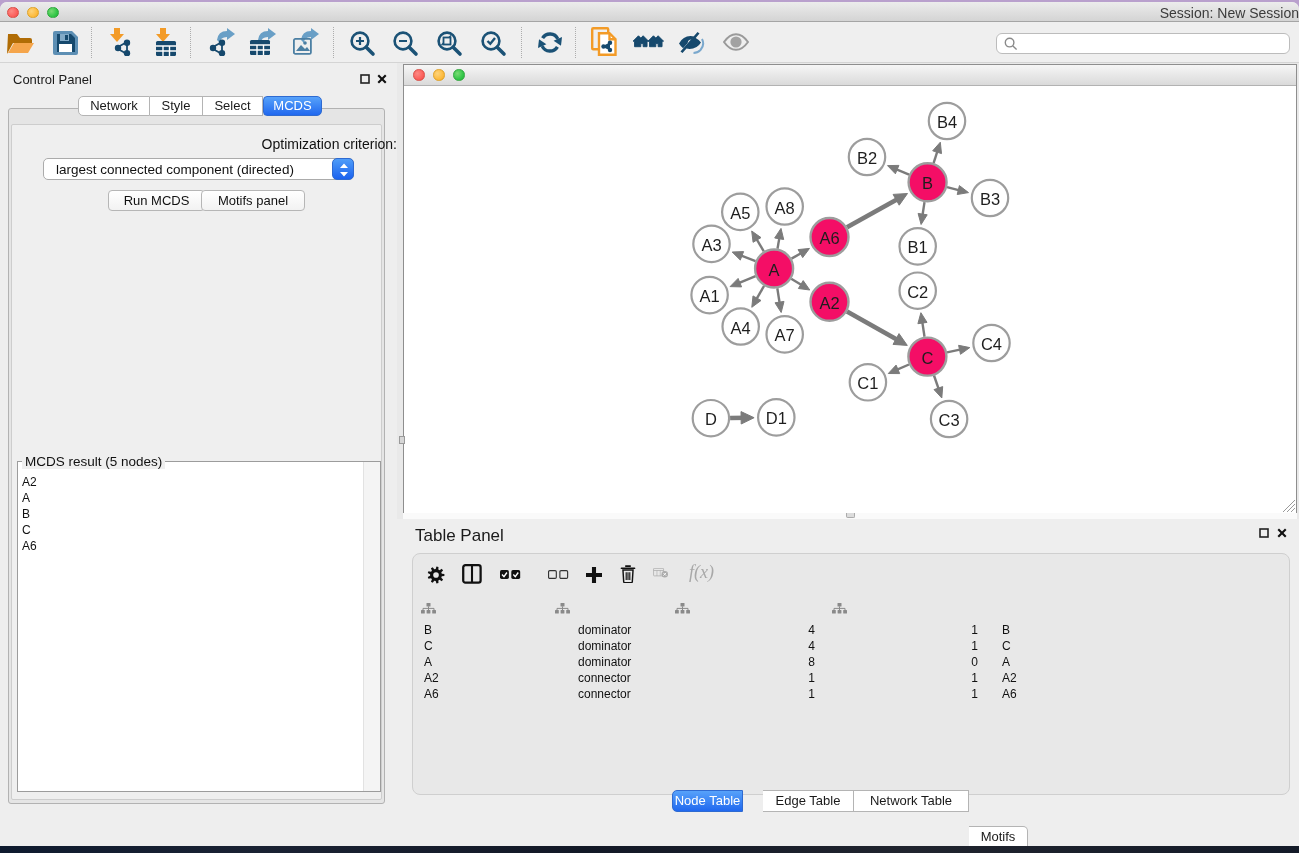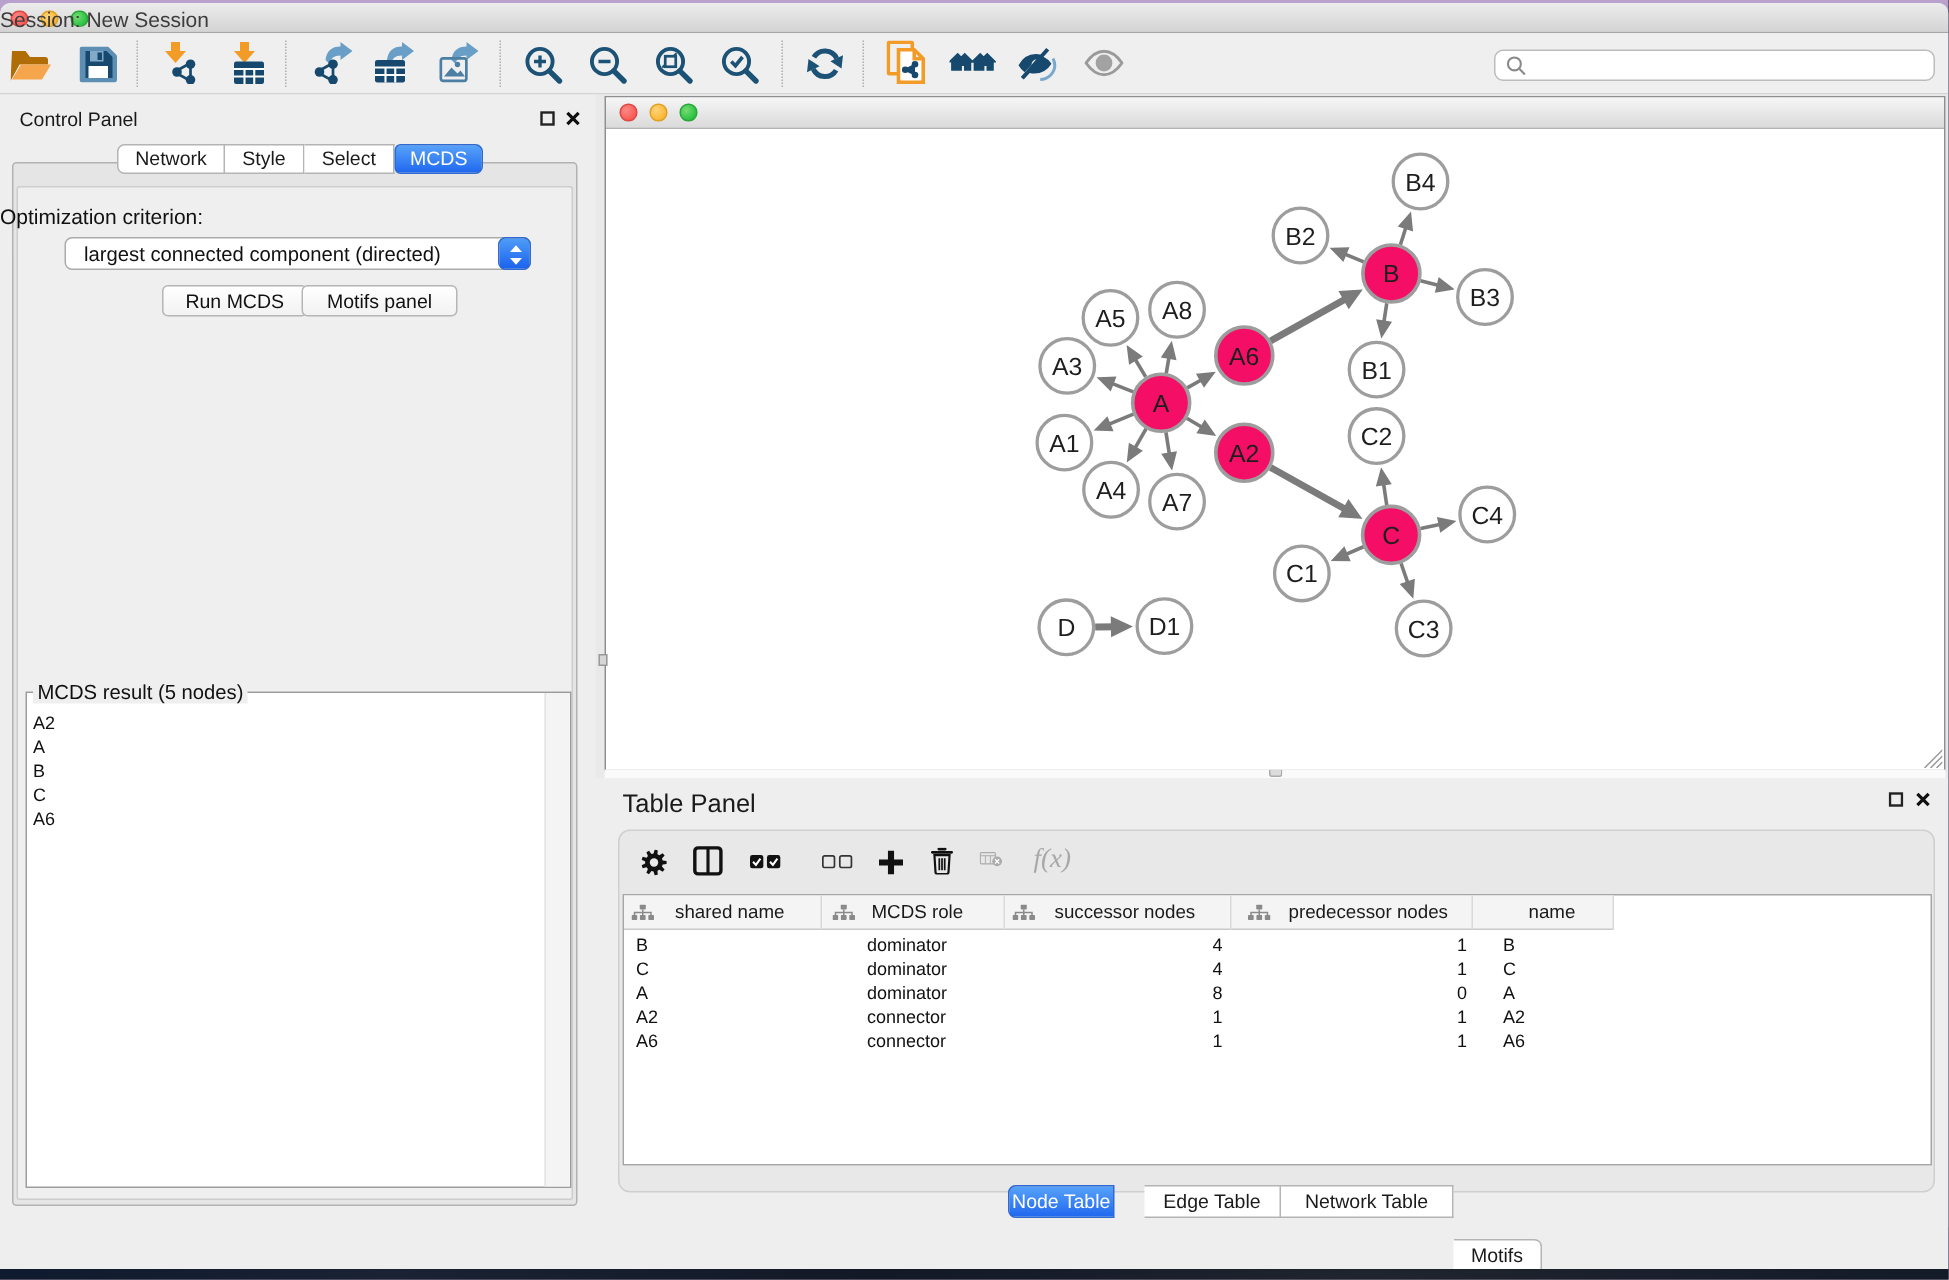--- a/index.html
+++ b/index.html
@@ -1,20 +1,20 @@
 <!DOCTYPE html>
 <html><head><meta charset="utf-8"><title>Session: New Session</title>
 <style>
 * {margin:0;padding:0;box-sizing:border-box}
 html,body {width:1299px;height:853px;overflow:hidden;font-family:"Liberation Sans",sans-serif;position:relative;background:#10151f}
 #desk {position:absolute;left:0;top:0;width:1299px;height:853px;background:#b9a0cd}
 #deskbottom {position:absolute;left:0;top:846px;width:1299px;height:7px;background:linear-gradient(90deg,#0e1a2e,#1a2233 20%,#121826 45%,#20242e 70%,#131a28)}
 #app {position:absolute;left:0;top:2px;width:1299px;height:844px;background:#eeeeee;border-radius:7px 7px 0 0;overflow:hidden}
 #titlebar {position:absolute;left:0;top:0;width:100%;height:20px;background:linear-gradient(#ececec,#d4d4d4);border-bottom:1px solid #a5a5a5;border-radius:7px 7px 0 0}
-#titlebar .t {position:absolute;width:100%;text-align:left;top:2.5px;font-size:14px;color:#3c3c3c}
+#titlebar .t {position:absolute;width:100%;text-align:right;top:2.5px;font-size:14px;color:#3c3c3c}
 .light {position:absolute;top:4.5px;width:11.5px;height:11.5px;border-radius:50%}
 #toolbar {position:absolute;left:0;top:20px;width:100%;height:41px;background:#efefef;border-bottom:1px solid #d4d4d4}
 #toolbar .sep {position:absolute;top:5px;height:31px;width:0;border-left:1px dotted #adadad}
 #search {position:absolute;left:996px;top:11px;width:294px;height:21px;border:1px solid #bcbcbc;border-radius:6px;background:#fff}
 #leftpanel {position:absolute;left:0;top:61px;width:397px;height:755px;background:#eeeeee}
 .wicon {position:absolute;font-size:12px;color:#111;font-weight:bold}
 .tab {position:absolute;height:20px;background:#fff;border:1px solid #b4b4b4;font-size:13px;color:#1a1a1a;text-align:center;line-height:18px}
 .tabsel {background:linear-gradient(#57a2fa,#2068ef);color:#fff;border-color:#2e6ad1}
 #cp-outer {position:absolute;left:8px;top:45px;width:377px;height:696px;border:1px solid #b2b2b2;border-radius:3px;background:#e5e5e5}
 #cp-inner {position:absolute;left:11px;top:61px;width:371px;height:676px;border:1px solid #cdcdcd;border-radius:2px;background:#efefef}
@@ -211,21 +211,21 @@
       </svg>
     <svg class="wicon" style="left:376px;top:10px" width="12" height="12" viewBox="0 0 12 12">
         <path d="M1.5 3 L3 1.5 L6 4.5 L9 1.5 L10.5 3 L7.5 6 L10.5 9 L9 10.5 L6 7.5 L3 10.5 L1.5 9 L4.5 6 z" fill="#111"></path>
       </svg>
     <div id="cp-outer"></div>
     <div id="cp-inner"></div>
     <div class="tab" style="left:78px;top:33px;width:72px;border-radius:5px 0 0 5px">Network</div>
     <div class="tab" style="left:150px;top:33px;width:53px;border-left:none">Style</div>
     <div class="tab" style="left:203px;top:33px;width:60px;border-left:none">Select</div>
     <div class="tab tabsel" style="left:263px;top:33px;width:59px;border-radius:4px 5px 5px 4px">MCDS</div>
-    <div style="position:absolute;left:0px;top:73px;width:397px;text-align:left;font-size:14px;color:#111">Optimization criterion:</div>
+    <div style="position:absolute;left:0px;top:73px;width:397px;text-align:right;font-size:14px;color:#111">Optimization criterion:</div>
     <div id="combo">largest connected component (directed)
       <div class="cap"><svg width="22" height="22" viewBox="0 0 22 22">
             <path d="M7 9 l4 -4.5 4 4.5 z M7 13 l4 4.5 4 -4.5 z" fill="#fff"></path>
           </svg></div>
     </div>
     <div class="btn" style="left:108px;top:127px;width:97px">Run MCDS</div>
     <div class="btn" style="left:201px;top:127px;width:104px">Motifs panel</div>
     <div id="fieldset">
       <div class="ftitle">MCDS result (5 nodes)</div>
       <div class="scroll"></div>
@@ -394,34 +394,20 @@
       <g>
         <rect x="0.6" y="0.6" width="16" height="12" rx="1" fill="none" stroke="#ababab" stroke-width="1.2"></rect>
         <line x1="0.6" y1="4" x2="16.6" y2="4" stroke="#ababab" stroke-width="1.2"></line>
         <line x1="6" y1="4" x2="6" y2="12.6" stroke="#ababab" stroke-width="1"></line>
         <line x1="11.3" y1="4" x2="11.3" y2="12.6" stroke="#ababab" stroke-width="1"></line>
         <circle cx="18.5" cy="10" r="5.2" fill="#ababab"></circle>
         <path d="M16.3 7.8 l4.4 4.4 M20.7 7.8 l-4.4 4.4" stroke="#fff" stroke-width="1.4"></path>
       </g>
     </svg>
     <div style="position:absolute;left:689px;top:560px;font-family:'Liberation Serif',serif;font-style:italic;font-size:18px;color:#a8a8a8">f(x)</div>
-  <div id="tbl">
-    <div id="tblhead">
-      <div class="hcell" style="left:0;width:132px"></div>
-      <div class="hcell" style="left:132px;width:122px"></div>
-      <div class="hcell" style="left:254px;width:151px"></div>
-      <div class="hcell" style="left:405px;width:161px"></div>
-      <div class="hcell" style="left:566px;width:94px"></div>
-      <div class="hlbl" style="left:34px">shared name</div>
-      <div class="hlbl" style="left:165px">MCDS role</div>
-      <div class="hlbl" style="left:287px">successor nodes</div>
-      <div class="hlbl" style="left:443px">predecessor nodes</div>
-      <div class="hlbl" style="left:603px">name</div>
-    </div>
-  </div>
   <svg style="position:absolute;left:421px;top:601px" width="15" height="11" viewBox="0 0 15 11">
       <g fill="#8a8a8a">
         <rect x="5.5" y="0" width="4" height="3.4" rx="0.5"></rect>
         <rect x="0" y="7" width="3.8" height="3.4" rx="0.5"></rect>
         <rect x="5.6" y="7" width="3.8" height="3.4" rx="0.5"></rect>
         <rect x="11.2" y="7" width="3.8" height="3.4" rx="0.5"></rect>
         <path d="M7.5 3.4 v2 M2 7 v-1.6 h11 V7 M7.5 5.4 v1.6" stroke="#8a8a8a" stroke-width="1" fill="none"></path>
       </g>
     </svg>
     <svg style="position:absolute;left:555px;top:601px" width="15" height="11" viewBox="0 0 15 11">

